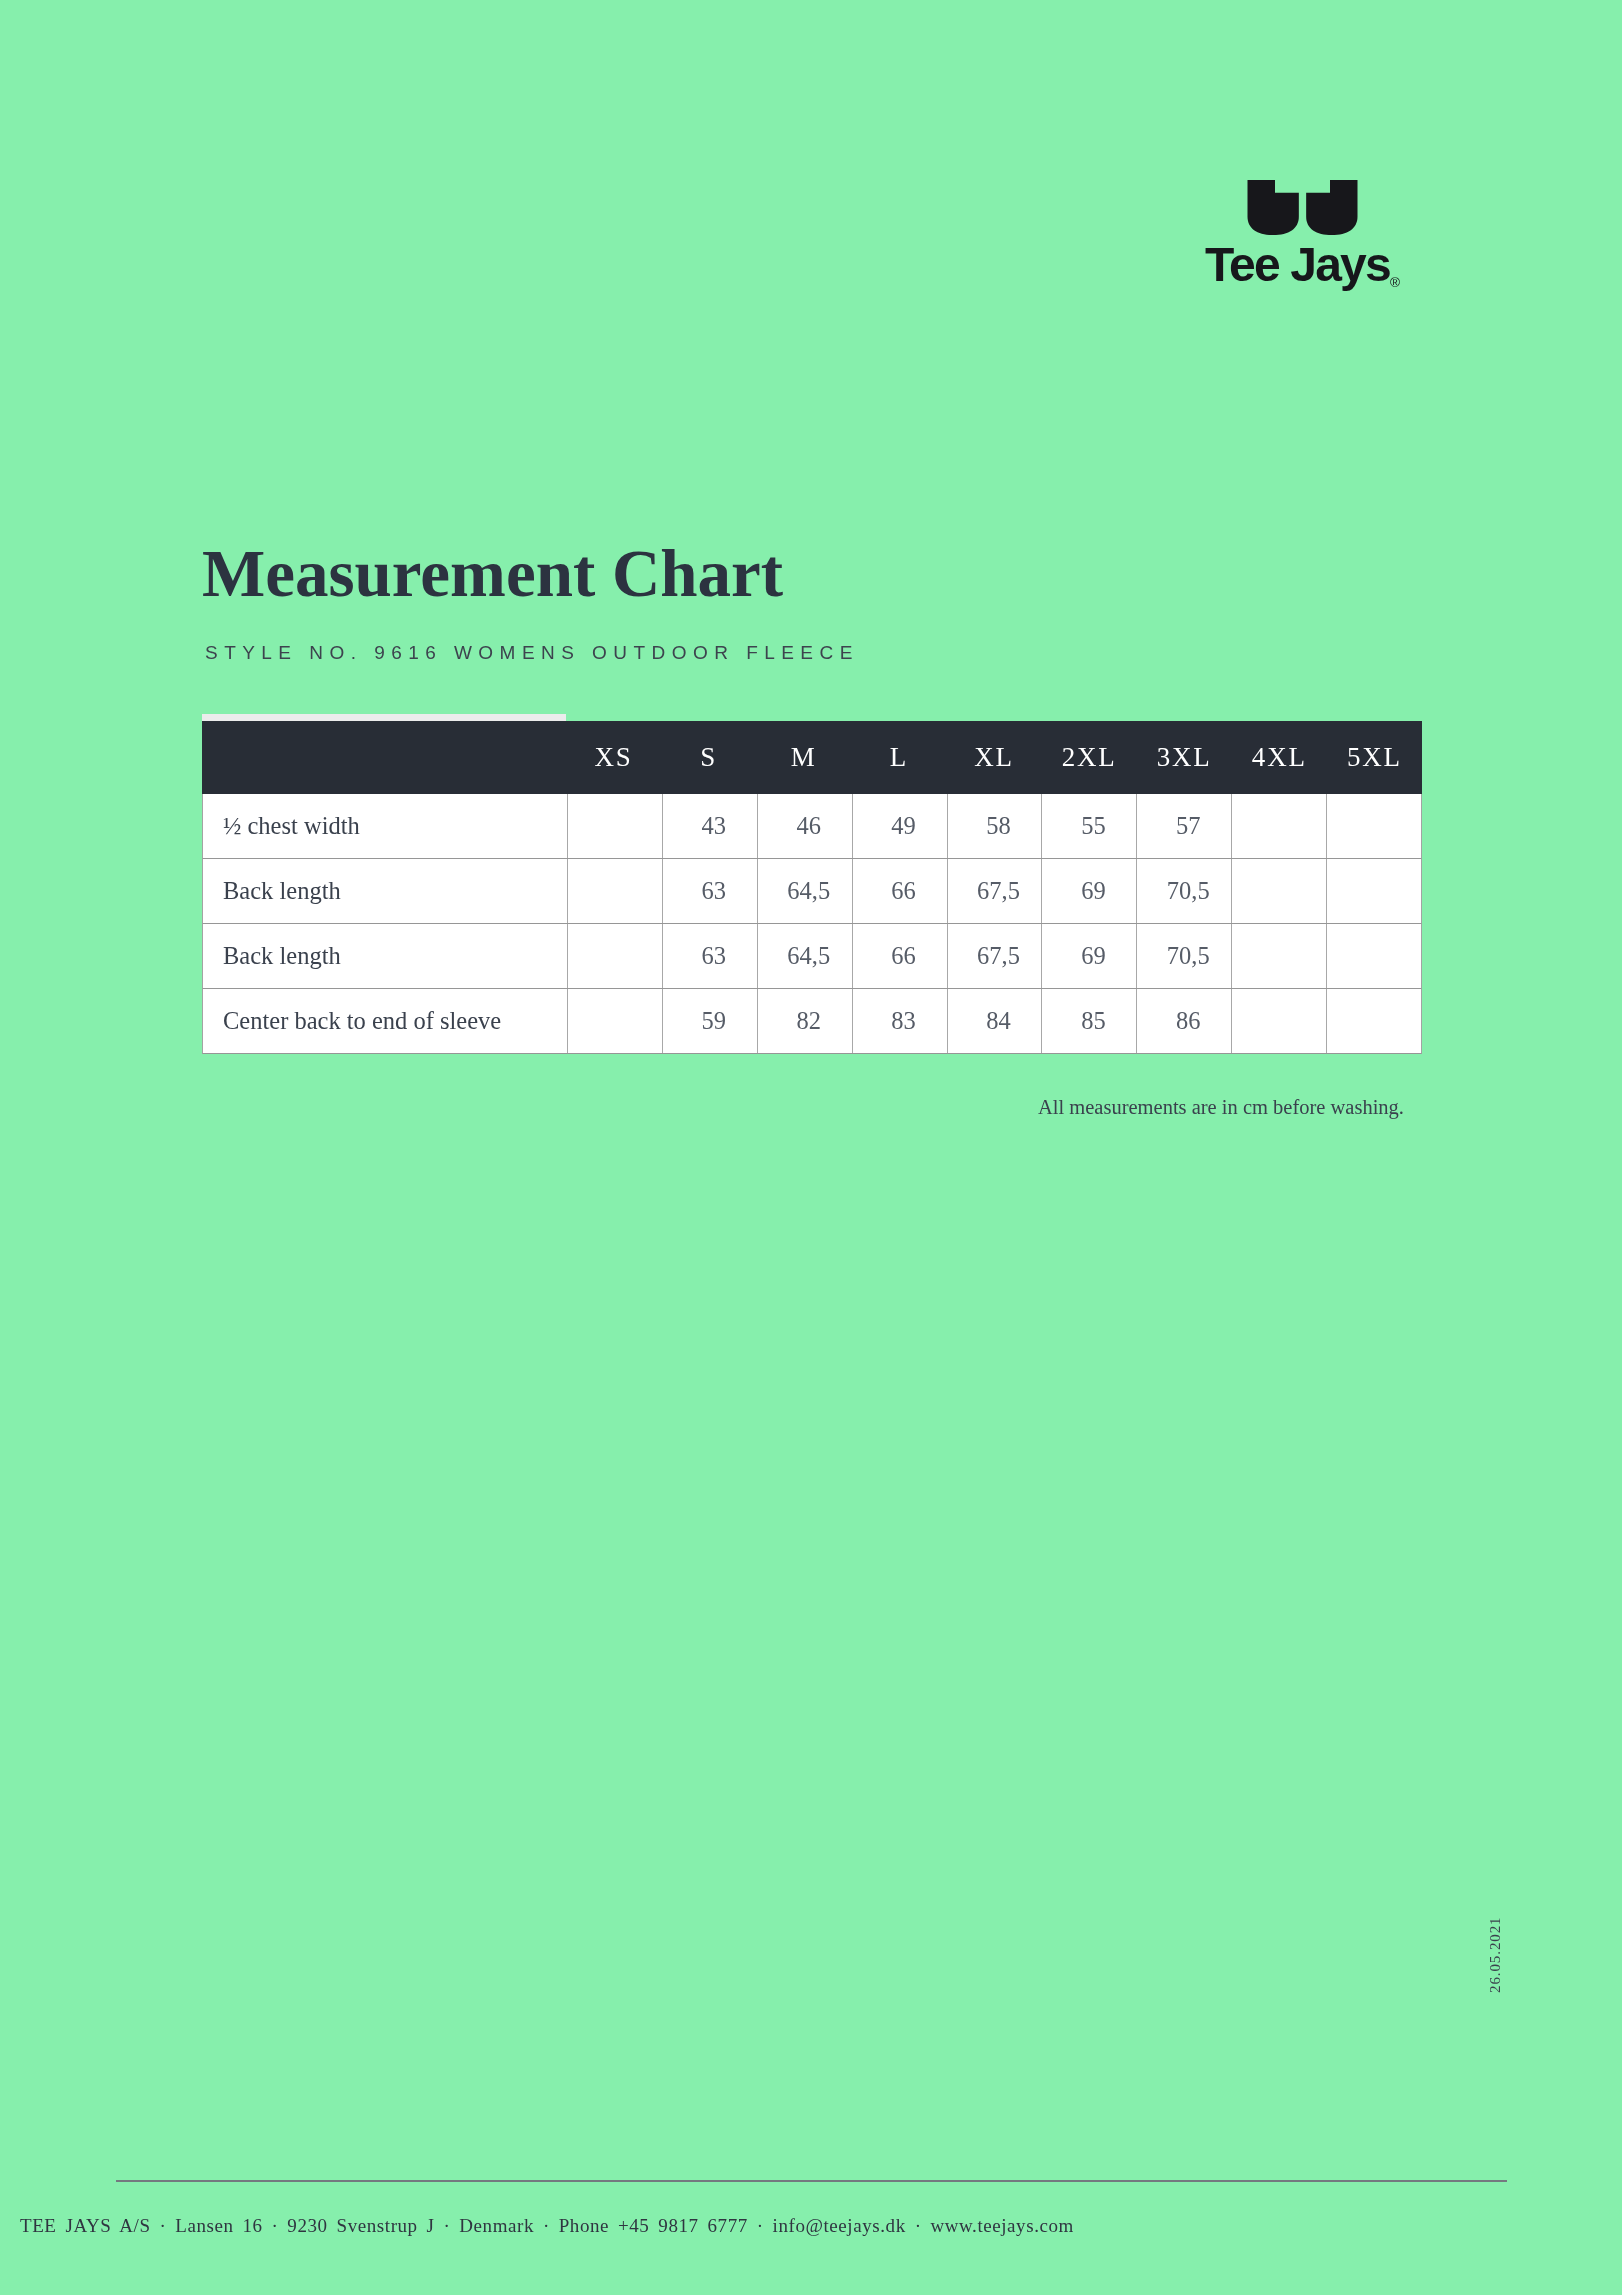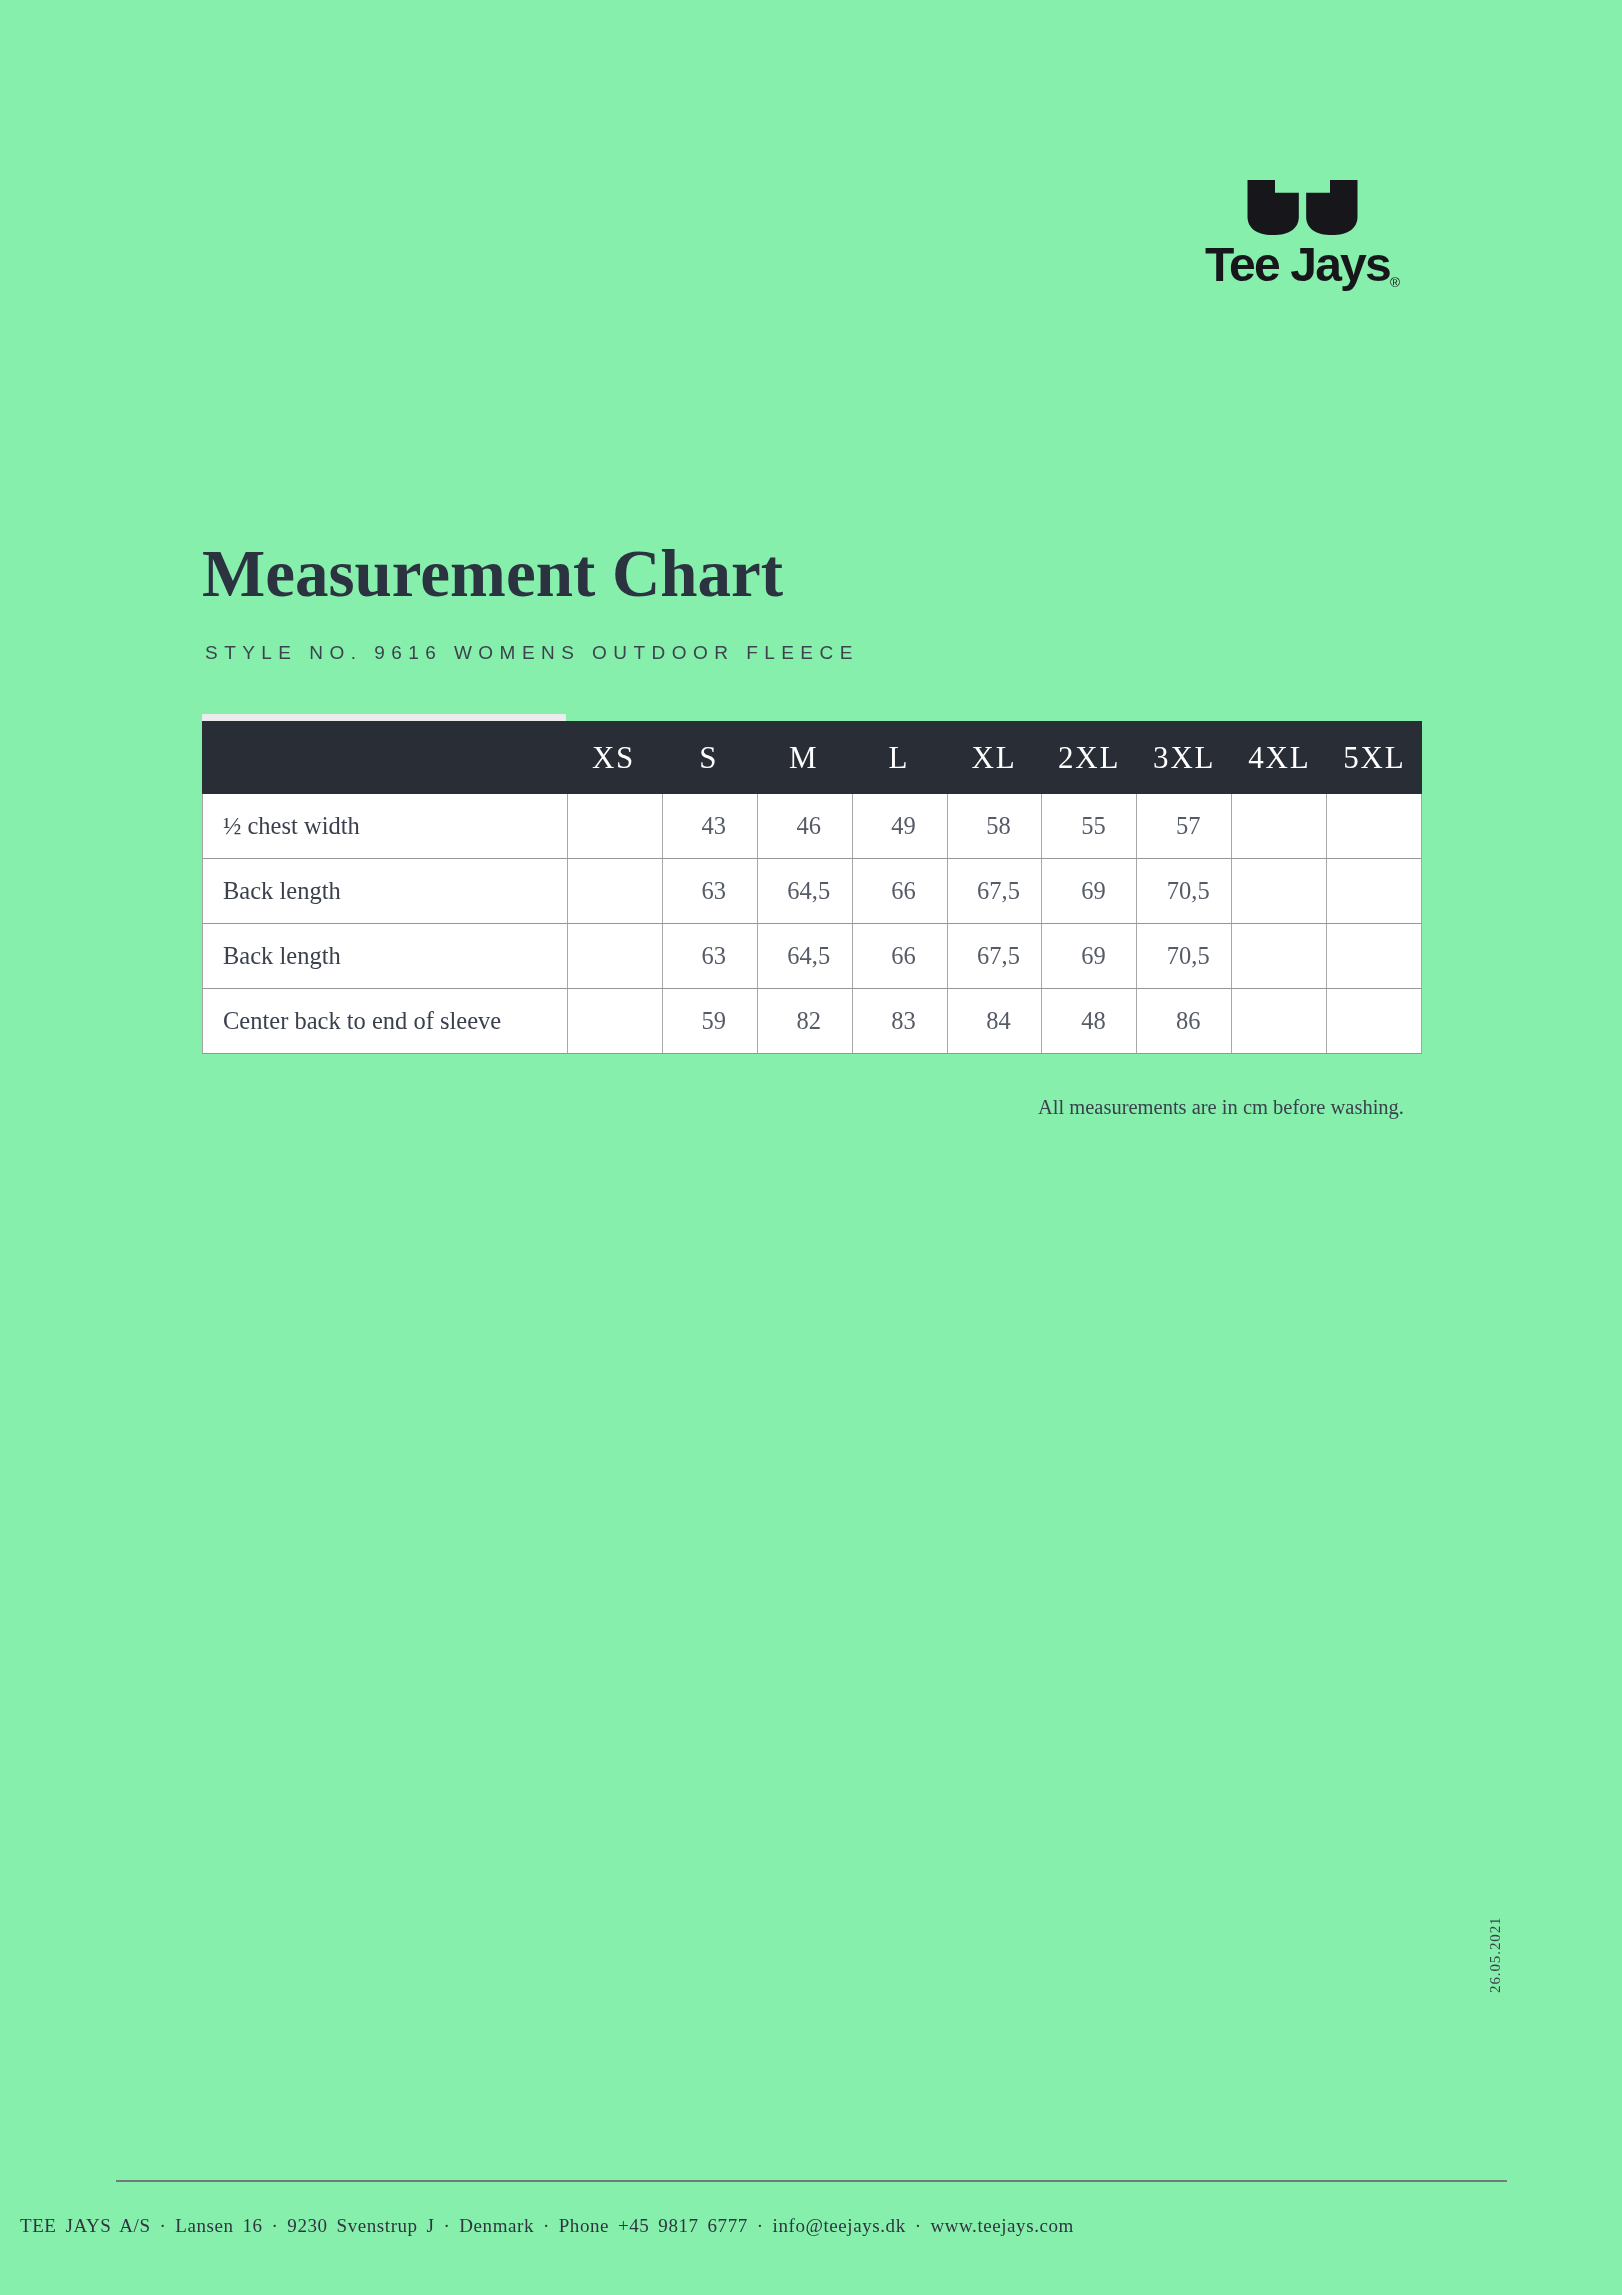--- a/index.html
+++ b/index.html
@@ -43,21 +43,21 @@
   .thead {
     position:relative;
     display:grid; grid-template-columns:364px repeat(9,1fr);
     height:73px; background:#282d36; align-items:center;
   }
   .thead .notch {
     position:absolute; top:-7.3px; left:0; width:364px; height:7.3px;
     background:#ececec;
   }
   .th {
-    color:#ffffff; text-align:center; font-size:31px; letter-spacing:1.8px;
+    color:#ffffff; text-align:center; font-size:27px; letter-spacing:1.8px;
   }
   .trow {
     display:grid; grid-template-columns:364px repeat(9,1fr);
     height:65px; background:#ffffff;
     border-left:1.8px solid #a3a3a3; border-right:1.8px solid #a3a3a3;
     border-bottom:1.8px solid #969696;
   }
   .td {
     display:flex; align-items:center; justify-content:center;
     font-size:24.5px; color:#565c67;
@@ -162,21 +162,21 @@
       <div class="td"></div>
     </div>
 
     <div class="trow">
       <div class="td label">Center back to end of sleeve</div>
       <div class="td"></div>
       <div class="td">59</div>
       <div class="td">82</div>
       <div class="td">83</div>
       <div class="td">84</div>
-      <div class="td">48</div>
+      <div class="td">85</div>
       <div class="td">86</div>
       <div class="td"></div>
       <div class="td"></div>
     </div>
   </div>
 
   <div class="note">All measurements are in cm before washing.</div>
 
   <div class="side-date">26.05.2021</div>
 

